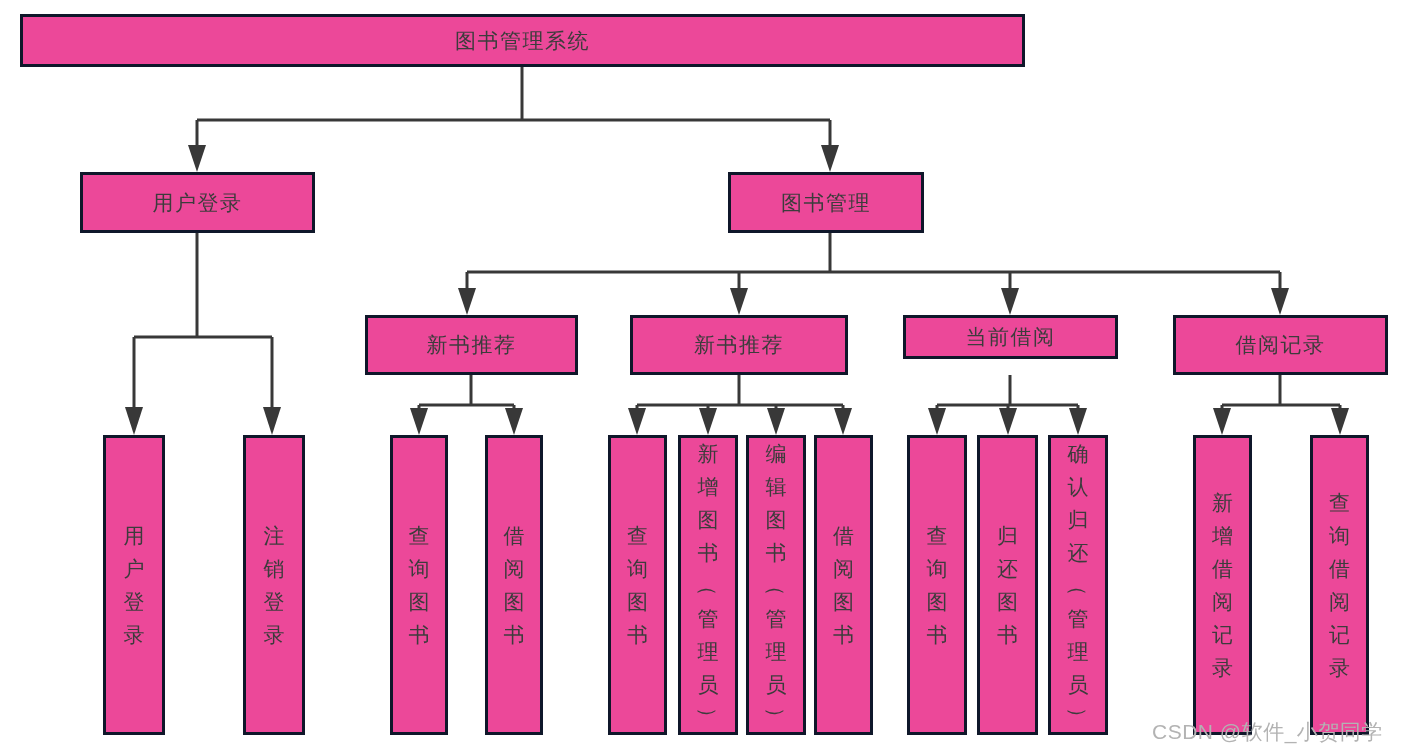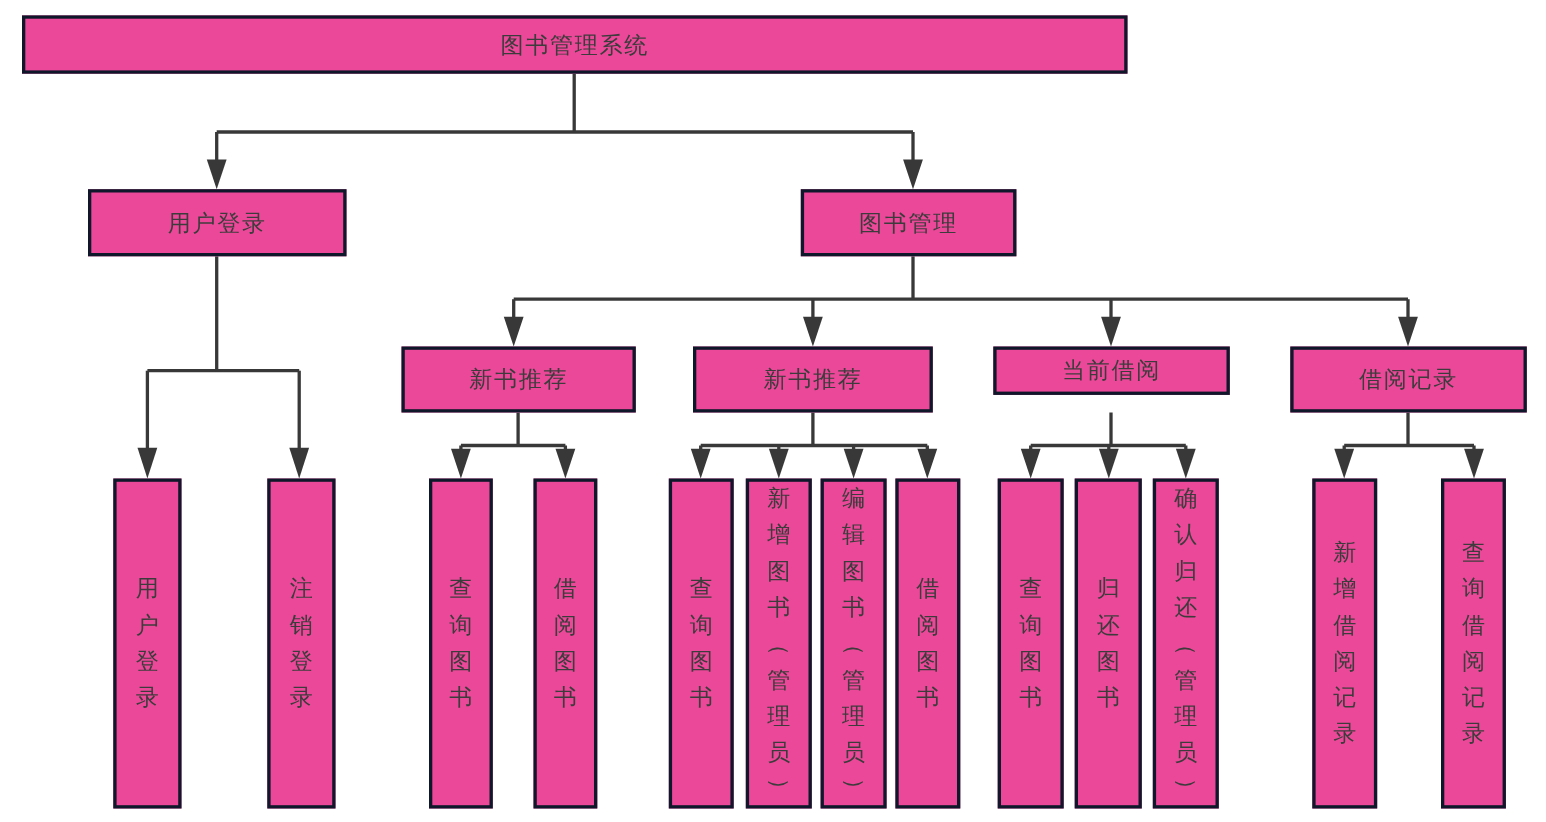--- a/index.html
+++ b/index.html
@@ -202,14 +202,15 @@
     </div>
   <div class="box vbox" style="left:1310px; top:435px; width:59px; height:300px;">
       <span class="vchar">查</span>
       <span class="vchar">询</span>
       <span class="vchar">借</span>
       <span class="vchar">阅</span>
       <span class="vchar">记</span>
       <span class="vchar">录</span>
     </div>
 
+  <div class="watermark">CSDN @软件_小贺同学</div>
 
 </div>
 
 </body></html>

